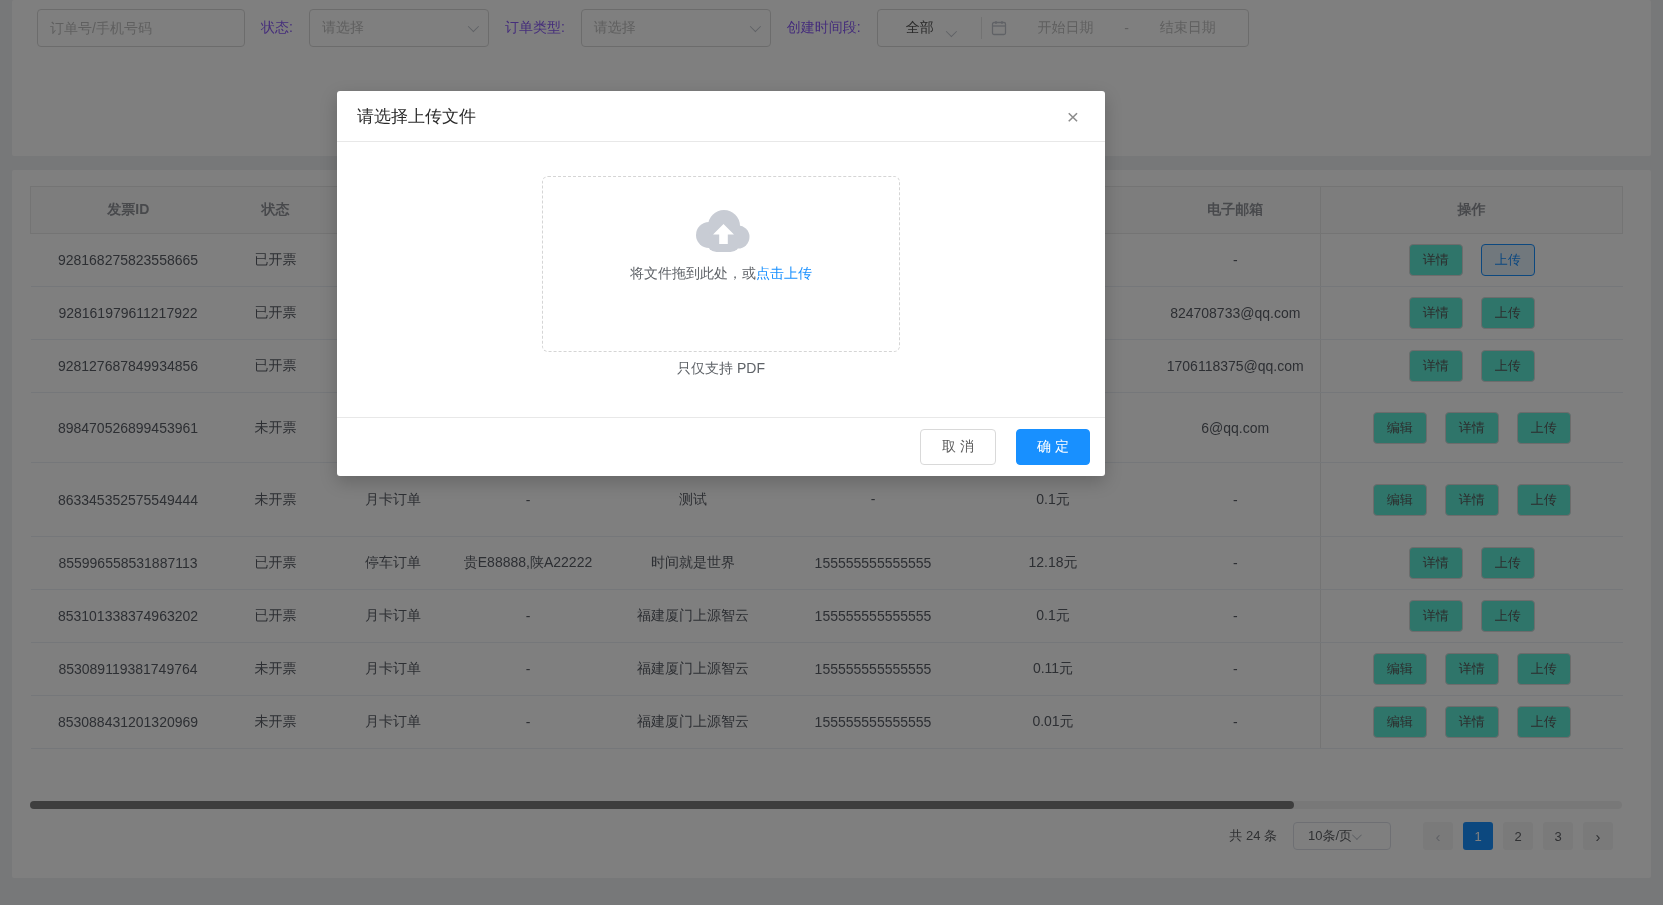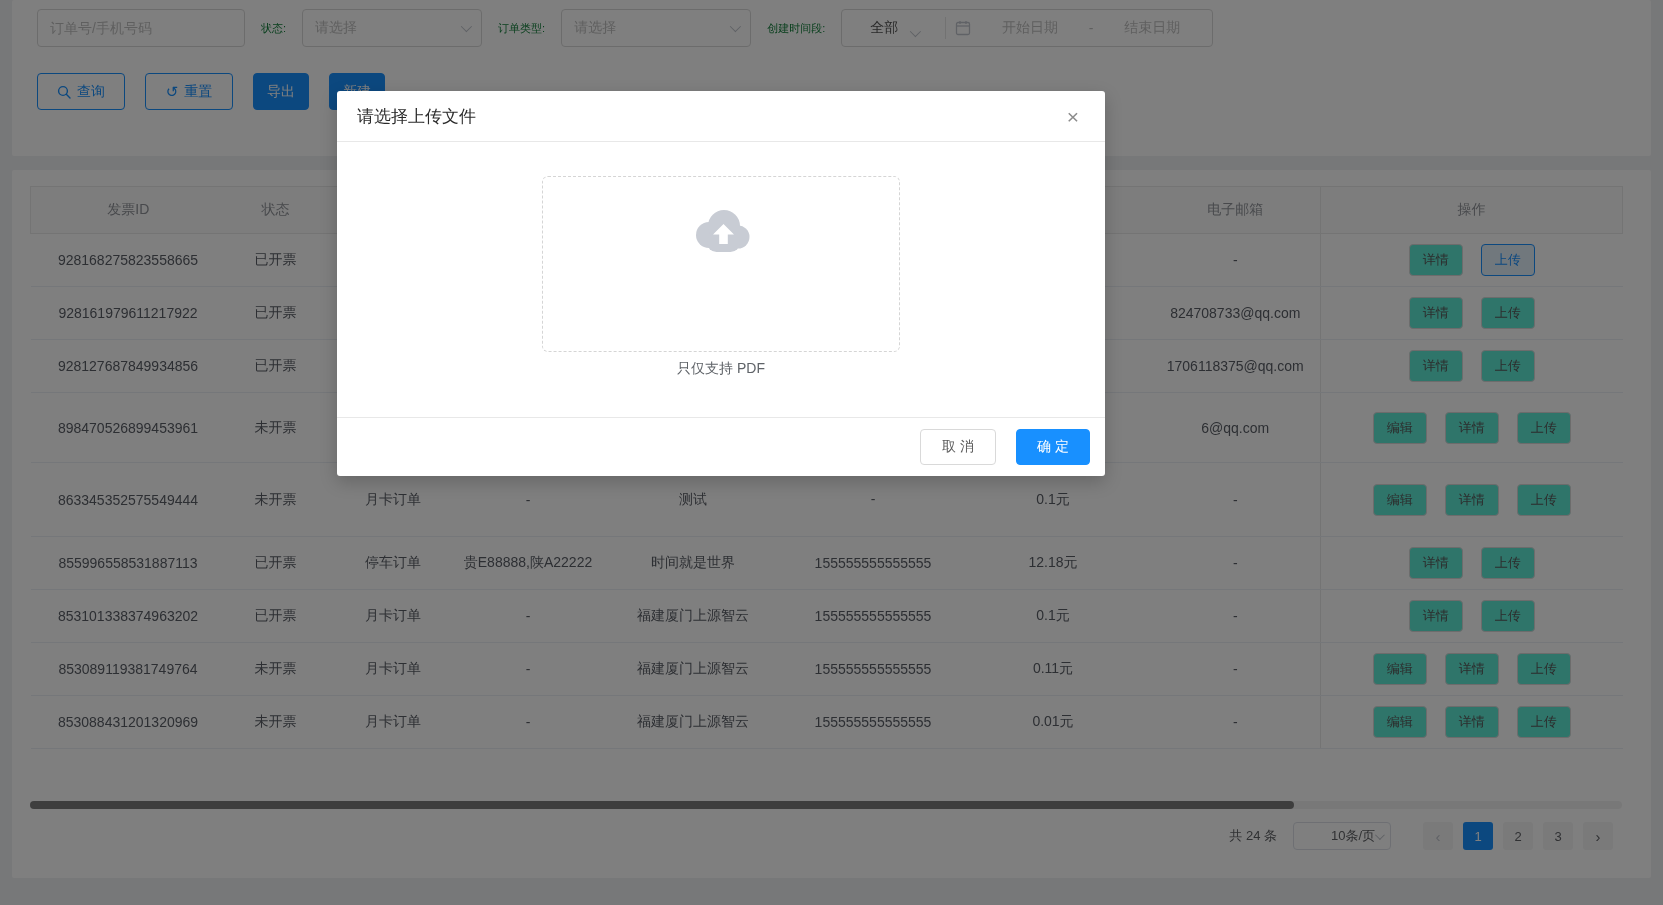--- a/index.html
+++ b/index.html
@@ -7,21 +7,21 @@
   body { font-family:"Liberation Sans", sans-serif; background:#eef0f3; position:relative; }
   .card { position:absolute; background:#fff; border-radius:2px; }
 
   
   .filter-card { left:12px; right:12px; top:0; height:156px; padding:8px 0 0 25px; }
   .filter-row { display:flex; align-items:center; gap:16px; height:40px; }
   .kw-input { width:208px; height:38px; border:1px solid #d9d9d9; border-radius:4px;
               padding:0 12px; font-size:14px; color:#333; outline:none; background:#fff;
               font-family:"Liberation Sans", sans-serif; }
   .kw-input::placeholder { color:#bfbfbf; }
-  .f-label { font-size:11px; color:#15803d; white-space:nowrap; }
+  .f-label { font-size:14px; color:#8b5cf6; white-space:nowrap; }
   .select { width:180px; height:38px; border:1px solid #d9d9d9; border-radius:4px;
             display:flex; align-items:center; justify-content:space-between; padding:0 12px; cursor:pointer; }
   .select.wide { width:190px; }
   .ph { color:#bfbfbf; font-size:14px; white-space:nowrap; }
   .chev { width:8px; height:8px; border-right:1.5px solid #c0c4cc; border-bottom:1.5px solid #c0c4cc;
           transform:rotate(45deg) translateY(-2px); flex:none; }
   .date-range { width:372px; height:38px; border:1px solid #d9d9d9; border-radius:4px;
                 display:flex; align-items:center; padding:0 10px; gap:9px; }
   .preset { width:84px; display:flex; align-items:flex-end; justify-content:center; gap:12px;
             font-size:14px; color:#555; cursor:pointer; }
@@ -31,21 +31,21 @@
   .btn { height:37px; border-radius:4px; font-size:14px; cursor:pointer;
          display:inline-flex; align-items:center; justify-content:center;
          font-family:"Liberation Sans", sans-serif; }
   .btn.outline { width:88px; background:#fff; border:1px solid #1890ff; color:#1890ff; gap:6px; }
   .btn.primary { width:56px; background:#1890ff; border:1px solid #1890ff; color:#fff; }
   .ricon { font-size:15px; line-height:1; }
 
   
   .table-card { left:12px; right:12px; top:170px; height:708px; padding:16px 18px 0; }
   table.inv { border-collapse:collapse; table-layout:fixed; width:1592px; font-size:14px; color:#5a5e66; }
-  thead th { height:47px; background:#fafafa; color:#909399; font-weight:normal; font-size:14px;
+  thead th { height:47px; background:#fafafa; color:#909399; font-weight:bold; font-size:14px;
              border-top:1px solid #e9e9e9; border-bottom:1px solid #e9e9e9; }
   thead th:first-child { border-left:1px solid #e9e9e9; }
   thead th:last-child  { border-right:1px solid #e9e9e9; border-left:1px solid #e9e9e9; }
   tbody td { text-align:center; border-bottom:1px solid #ebeef5; }
   tbody td.ops { border-left:1px solid #e9e9e9; }
   tbody tr { height:53px; }
   tbody tr:nth-child(4) { height:70px; }
   tbody tr:nth-child(5) { height:74px; }
   td.wrap { word-break:break-all; line-height:1.6; padding:0 22px; }
   .row-btn { padding:6px 13px; background:#5eead4; border:1px solid #d9d9d9; border-radius:4px;
@@ -54,21 +54,21 @@
   .row-btn.active { color:#1890ff; border-color:#1890ff; background:#e3f0fb; }
 
   .hscroll { position:absolute; left:18px; top:631px; width:1592px; height:8px;
              background:#f1f1f1; border-radius:4px; }
   .hscroll .thumb { width:1264px; height:8px; border-radius:4px; background:#7d7d7d; cursor:pointer; }
 
   .pagination { position:absolute; right:38px; top:652px; height:28px;
                 display:flex; align-items:center; font-size:13px; color:#606266; }
   .total { margin-right:16px; white-space:nowrap; }
   .size-select { width:98px; height:28px; border:1px solid #dcdfe6; border-radius:4px;
-                 display:flex; align-items:center; justify-content:flex-end;
+                 display:flex; align-items:center; justify-content:flex-start;
                  padding:0 8px 0 14px; margin-right:22px; cursor:pointer; }
   .size-select .chev { width:7px; height:7px; }
   .pg { min-width:30px; height:28px; background:#f4f4f5; border:none; border-radius:3px;
         color:#606266; font-size:13px; margin-left:10px; cursor:pointer;
         font-family:"Liberation Sans", sans-serif; }
   .pg.arrow { font-size:15px; }
   .pg.prev { color:#c0c4cc; }
   .pg.active { background:#1890ff; color:#fff; }
 
   
@@ -119,35 +119,20 @@
         <rect x="1.5" y="2.5" width="13" height="12" rx="1.5" fill="none" stroke="#c0c4cc" stroke-width="1.3"></rect>
         <line x1="1.5" y1="6" x2="14.5" y2="6" stroke="#c0c4cc" stroke-width="1.3"></line>
         <line x1="5" y1="1" x2="5" y2="4" stroke="#c0c4cc" stroke-width="1.3"></line>
         <line x1="11" y1="1" x2="11" y2="4" stroke="#c0c4cc" stroke-width="1.3"></line>
       </svg>
       <span class="ph dr-ph">开始日期</span>
       <span class="ph">-</span>
       <span class="ph dr-ph">结束日期</span>
     </div>
   </div>
-  <div class="btn-row">
-    <button class="btn outline">
-      <svg width="14" height="14" viewBox="0 0 14 14">
-        <circle cx="6" cy="6" r="4.4" fill="none" stroke="#1890ff" stroke-width="1.4"></circle>
-        <line x1="9.3" y1="9.3" x2="13" y2="13" stroke="#1890ff" stroke-width="1.4" stroke-linecap="round"></line>
-      </svg>
-      <span>查询</span>
-    </button>
-    <button class="btn outline">
-      <span class="ricon">↺</span>
-      <span>重置</span>
-    </button>
-    <button class="btn primary">导出</button>
-    <button class="btn primary">新建</button>
-  </div>
 </div>
 
 <div class="card table-card">
   <table class="inv">
     <colgroup>
       <col style="width:195px">
         <col style="width:100px">
         <col style="width:135px">
       <col style="width:135px">
         <col style="width:195px">
@@ -297,20 +282,23 @@
     <div class="drop-zone">
       <svg class="cloud" width="67" height="46" viewBox="0 0 67 46">
         <g fill="#c8ccd4">
           <circle cx="21" cy="28" r="13"></circle>
           <circle cx="36" cy="19" r="16"></circle>
           <circle cx="50" cy="30" r="11.5"></circle>
           <rect x="19" y="26" width="33" height="19" rx="9.5"></rect>
         </g>
         <path fill="#ffffff" d="M35.5 17 L46 27.5 h-6.2 v9.5 h-8.6 v-9.5 H25 Z"></path>
       </svg>
+      <div class="drop-text">
+        <span>将文件拖到此处，或</span><a class="up-link">点击上传</a>
+      </div>
     </div>
     <div class="hint">只仅支持 PDF</div>
   </div>
   <div class="m-foot">
     <button class="btn plain">取 消</button>
     <button class="btn primary confirm">确 定</button>
   </div>
 </div>
 
 </body></html>

